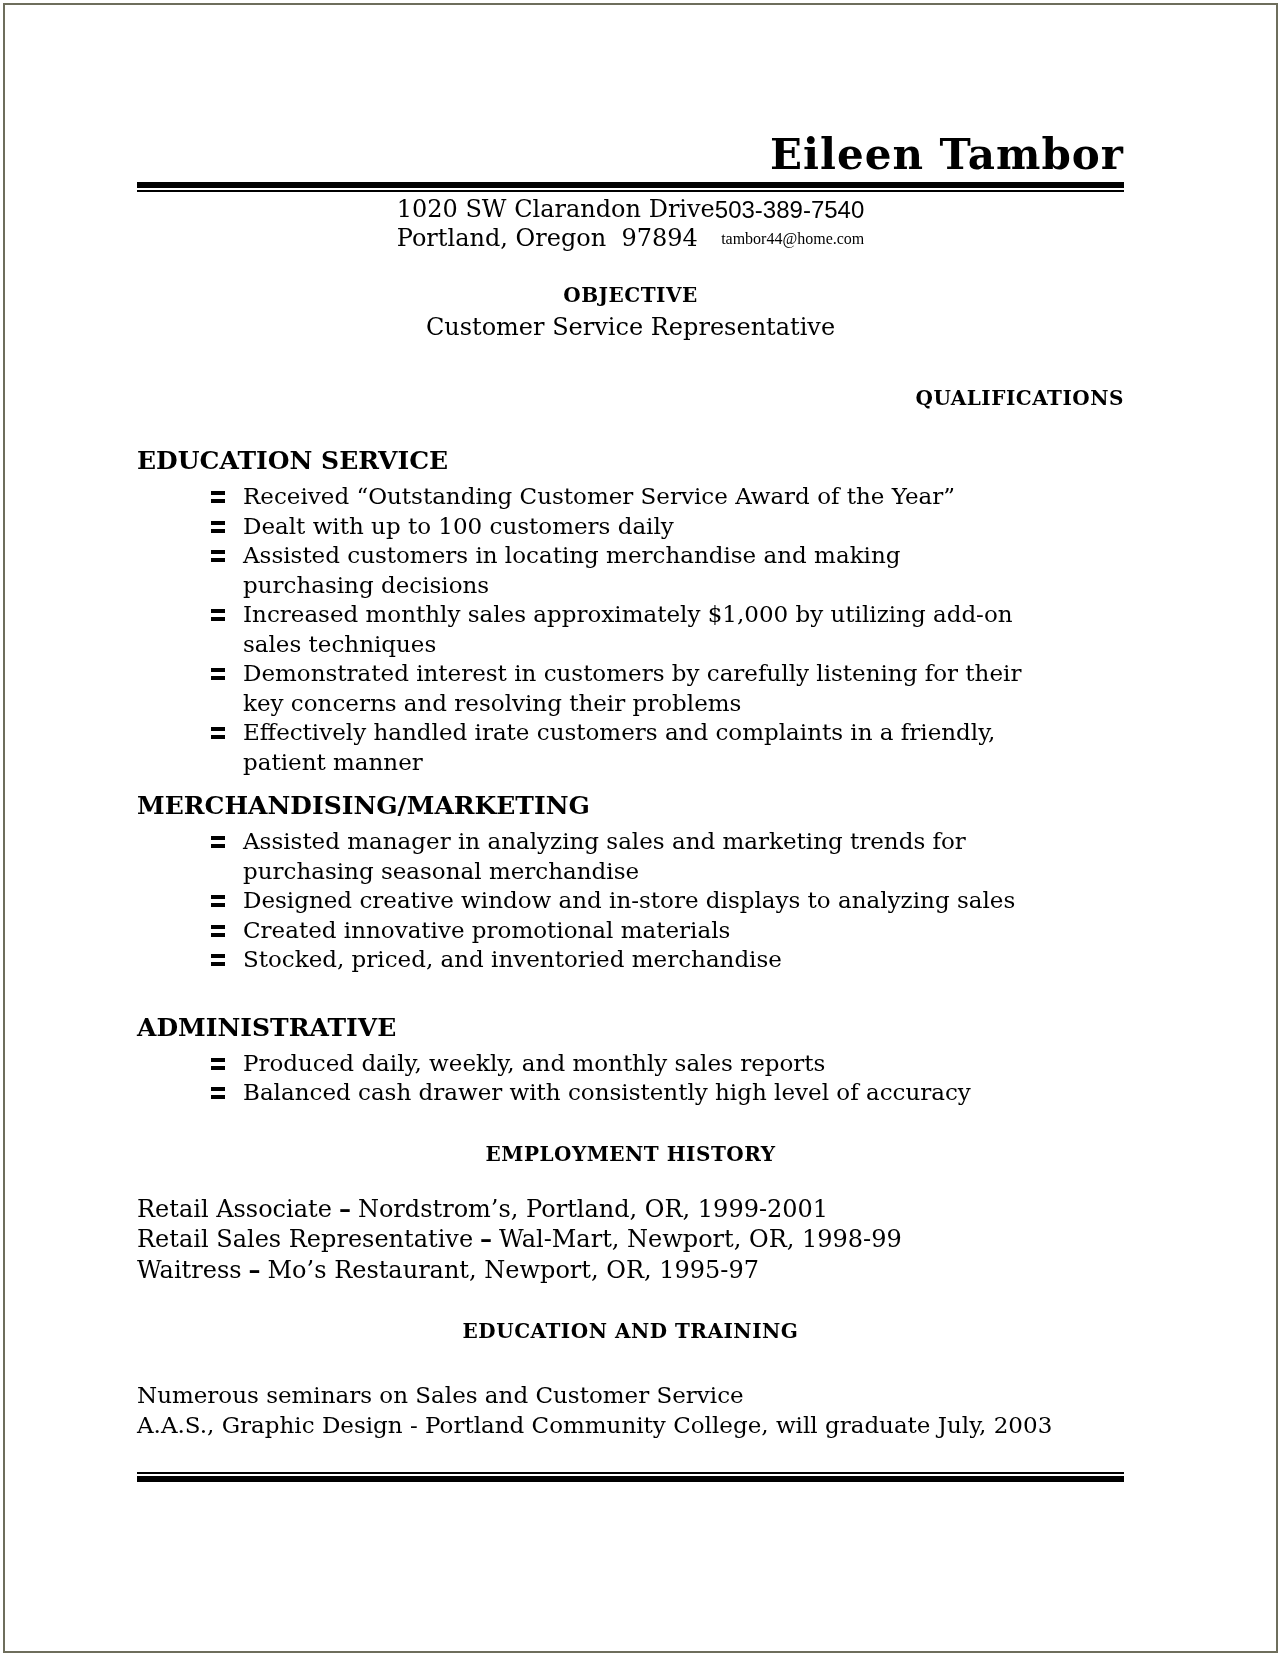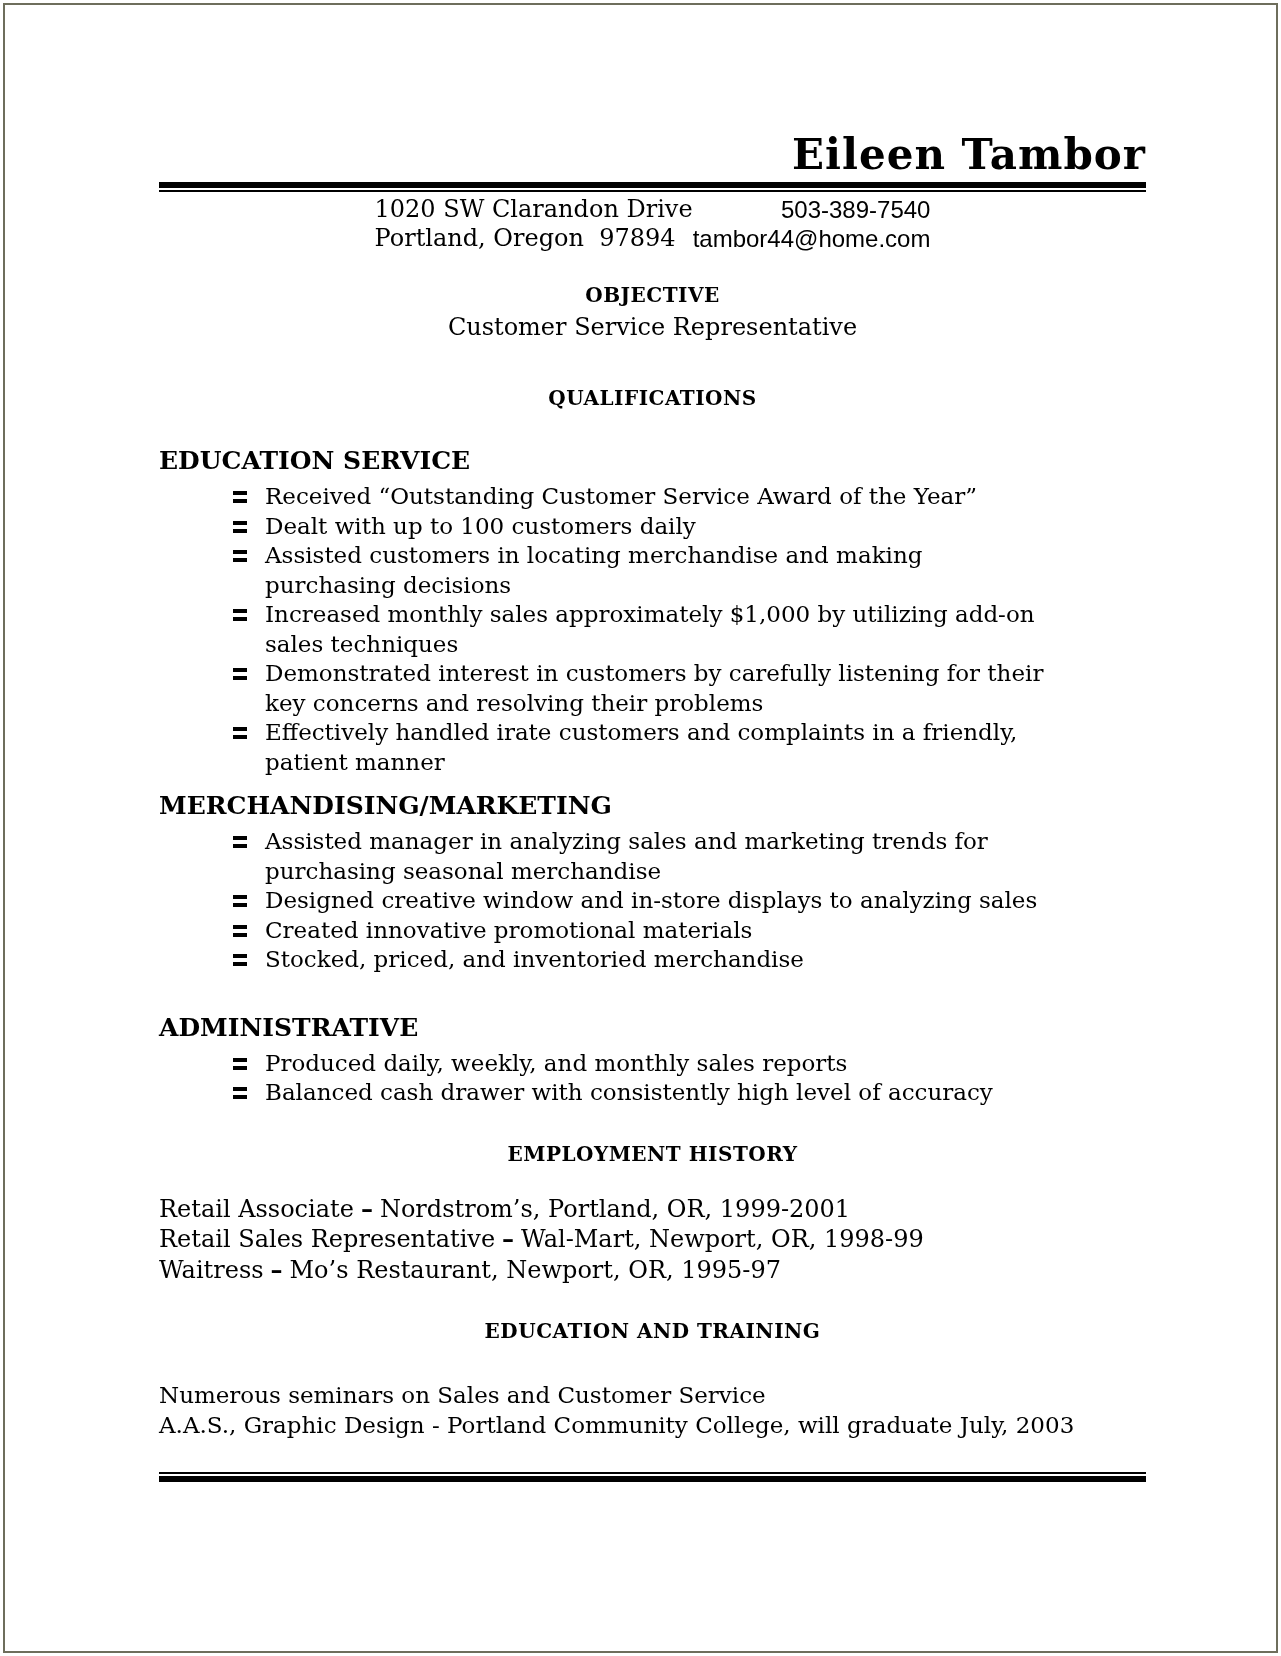--- a/index.html
+++ b/index.html
@@ -16,21 +16,21 @@
     overflow: hidden;
   }
   .page-border {
     position: absolute;
     top: 3px; left: 3px; right: 3px; bottom: 3px;
     border: 2px solid #6e6e5c;
     pointer-events: none;
   }
   .content {
     position: absolute;
-    left: 159px;
+    left: 137px;
     top: 0;
     width: 987px;
   }
   .name {
     margin-top: 130px;
     text-align: right;
     font-size: 42px;
     line-height: 50px;
     font-weight: bold;
     letter-spacing: 1px;
@@ -52,39 +52,39 @@
     line-height: 29px;
     white-space: pre;
   }
   .contact { text-align: right; }
   .phone {
     font-family: "Liberation Sans", sans-serif;
     font-size: 24px;
     line-height: 29px;
   }
   .email {
-    font-family: Liberation Sans, sans-serif;
-    font-size: 24px;
+    font-family: Liberation Serif, serif;
+    font-size: 16px;
     line-height: 29px;
   }
   .center-heading {
     text-align: center;
     font-weight: bold;
     font-size: 20px;
     line-height: 32px;
     letter-spacing: 0.5px;
   }
   .objective-heading { margin-top: 26px; }
   .objective-text {
     margin-top: 2px;
     text-align: center;
     font-size: 24px;
     line-height: 29px;
   }
-  .qualifications-heading { margin-top: 40px; }
+  .qualifications-heading { margin-top: 40px; text-align: right; }
   .section-cs { margin-top: 32px; }
   .section-mm { margin-top: 14px; }
   .section-ad { margin-top: 38px; }
   .section-title {
     font-weight: bold;
     font-size: 25px;
     line-height: 30px;
   }
   ul.bullets {
     list-style: none;

